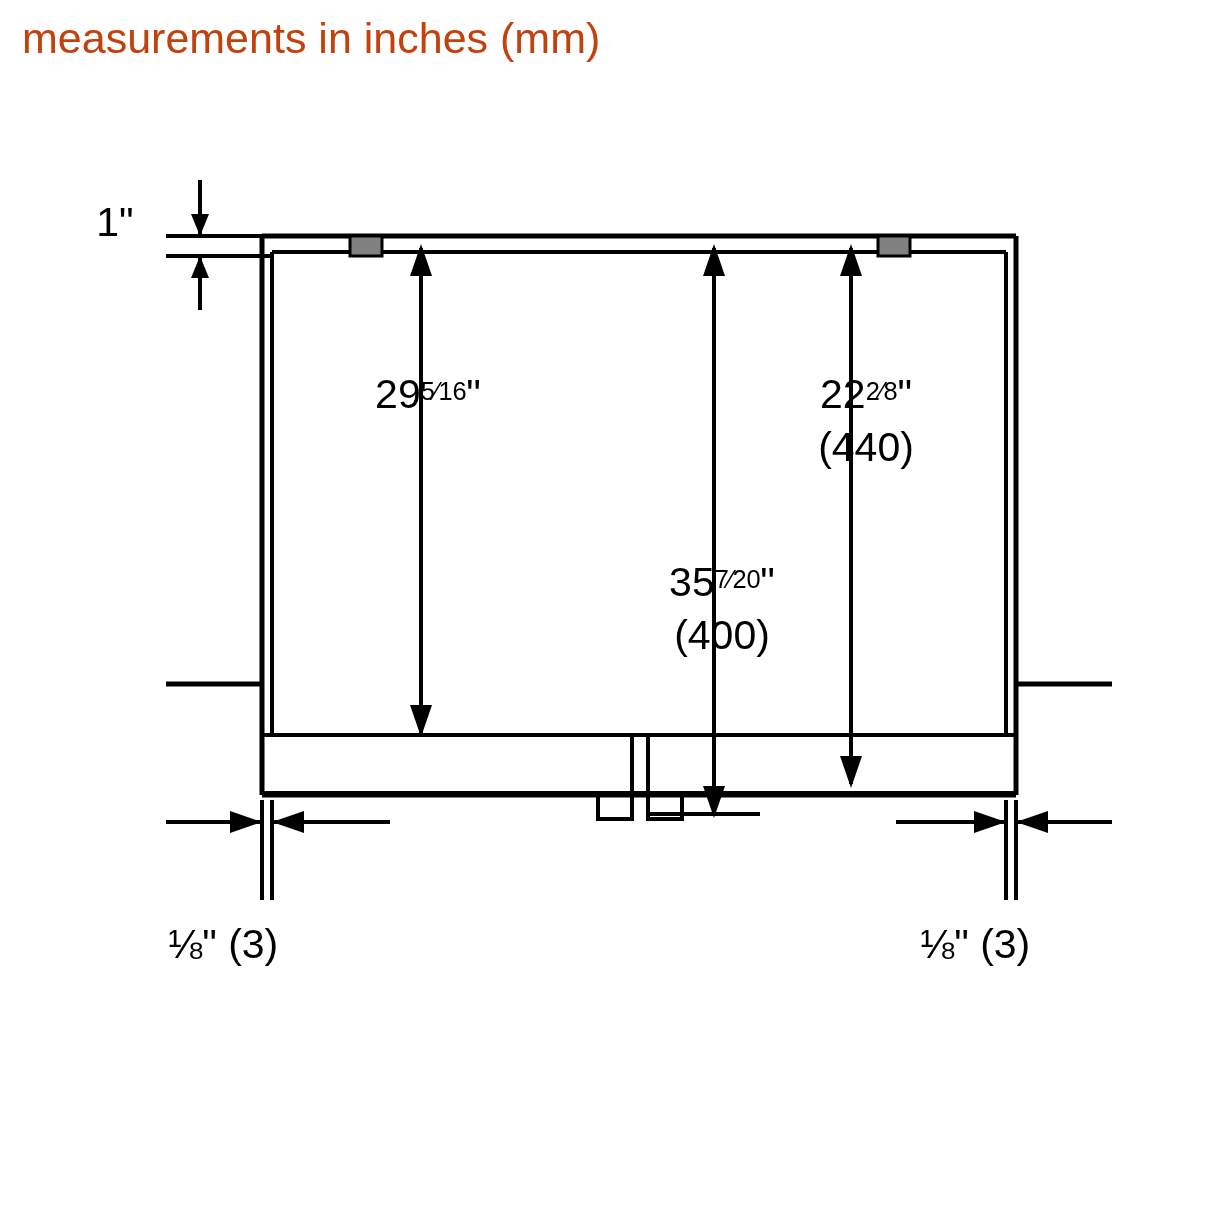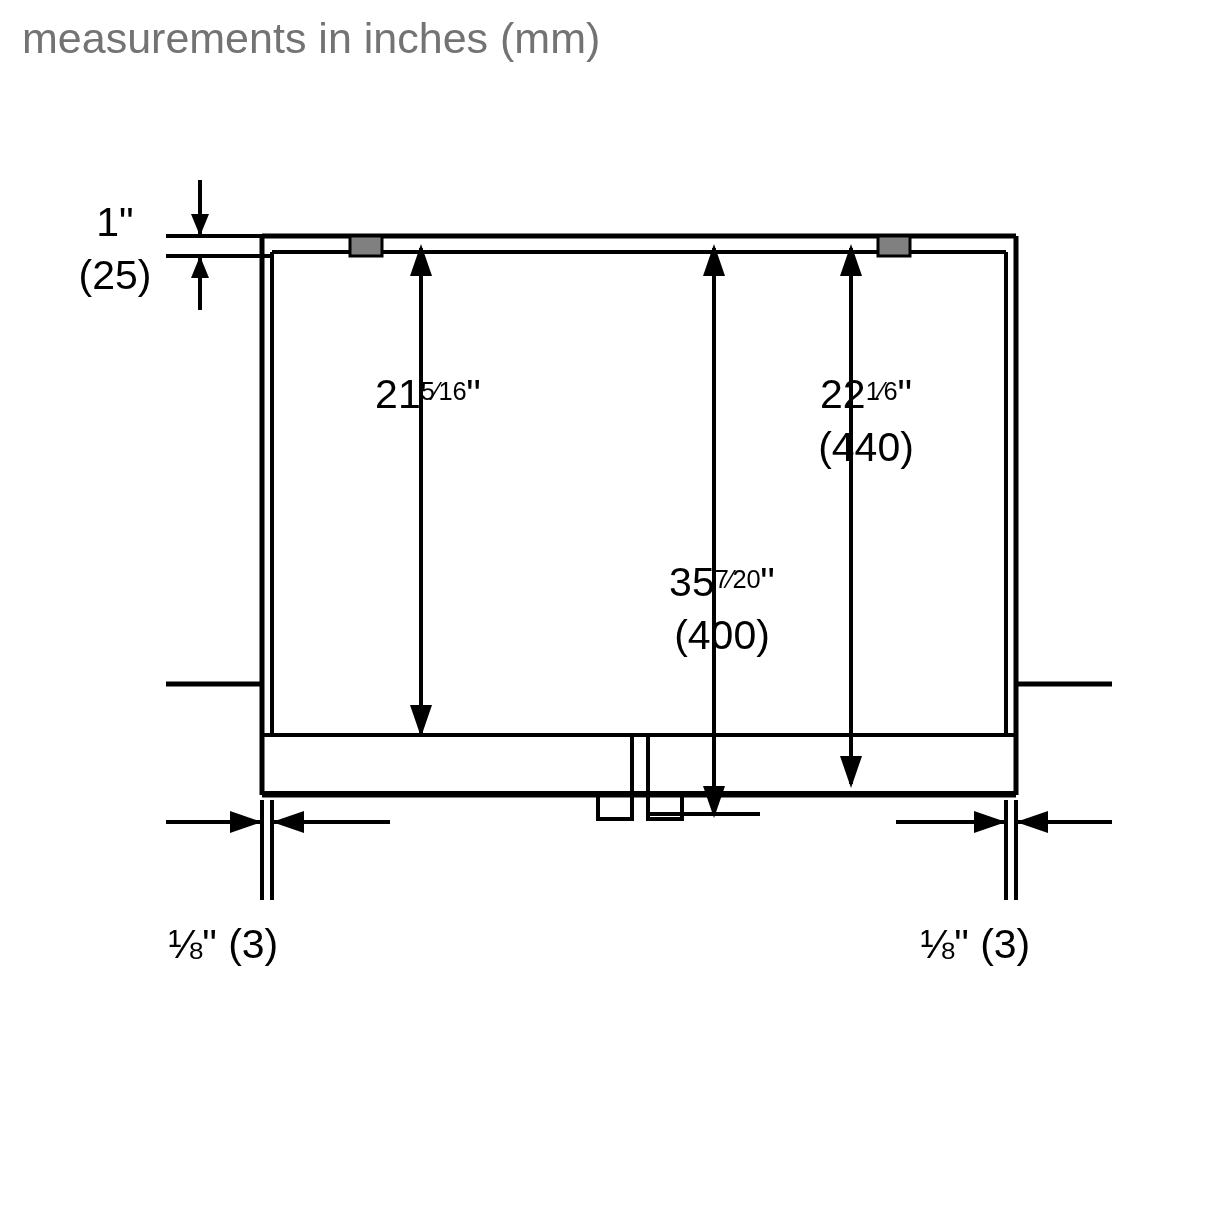--- a/index.html
+++ b/index.html
@@ -18,21 +18,21 @@
   #diagram-root {
     position: absolute;
     inset: 0;
   }
   .title {
     position: absolute;
     left: 22px;
     top: 14px;
     font-size: 43px;
     line-height: 1.15;
-    color: #737373;
+    color: #c2410c;
     white-space: nowrap;
   }
   svg.drawing {
     position: absolute;
     left: 0;
     top: 0;
     width: 1214px;
     height: 1214px;
   }
   .dim-label {
@@ -185,34 +185,33 @@
       <polygon points="1006,822 974,811 974,833" stroke="none"></polygon>
 
       <line x1="1112" y1="822" x2="1016" y2="822"></line>
       <polygon points="1016,822 1048,811 1048,833" stroke="none"></polygon>
     </g>
 
   </svg>
 
   <div class="dim-label lbl-top-left">
     <div>1"</div>
-    <div>(25)</div>
   </div>
 
   <div class="dim-label lbl-745">
-    <div><span>21</span><span class="frac">5⁄16</span><span>"</span></div>
+    <div><span>29</span><span class="frac">5⁄16</span><span>"</span></div>
   </div>
 
   <div class="dim-label lbl-900">
     <div><span>35</span><span class="frac">7⁄20</span><span>"</span></div>
     <div>(400)</div>
   </div>
 
   <div class="dim-label lbl-841">
-    <div><span>22</span><span class="frac">1⁄6</span><span>"</span></div>
+    <div><span>22</span><span class="frac">2⁄8</span><span>"</span></div>
     <div>(440)</div>
   </div>
 
   <div class="dim-label lbl-bl">
     <span>⅛"</span>
     <span>(3)</span>
   </div>
 
   <div class="dim-label lbl-br">
     <span>⅛"</span>

